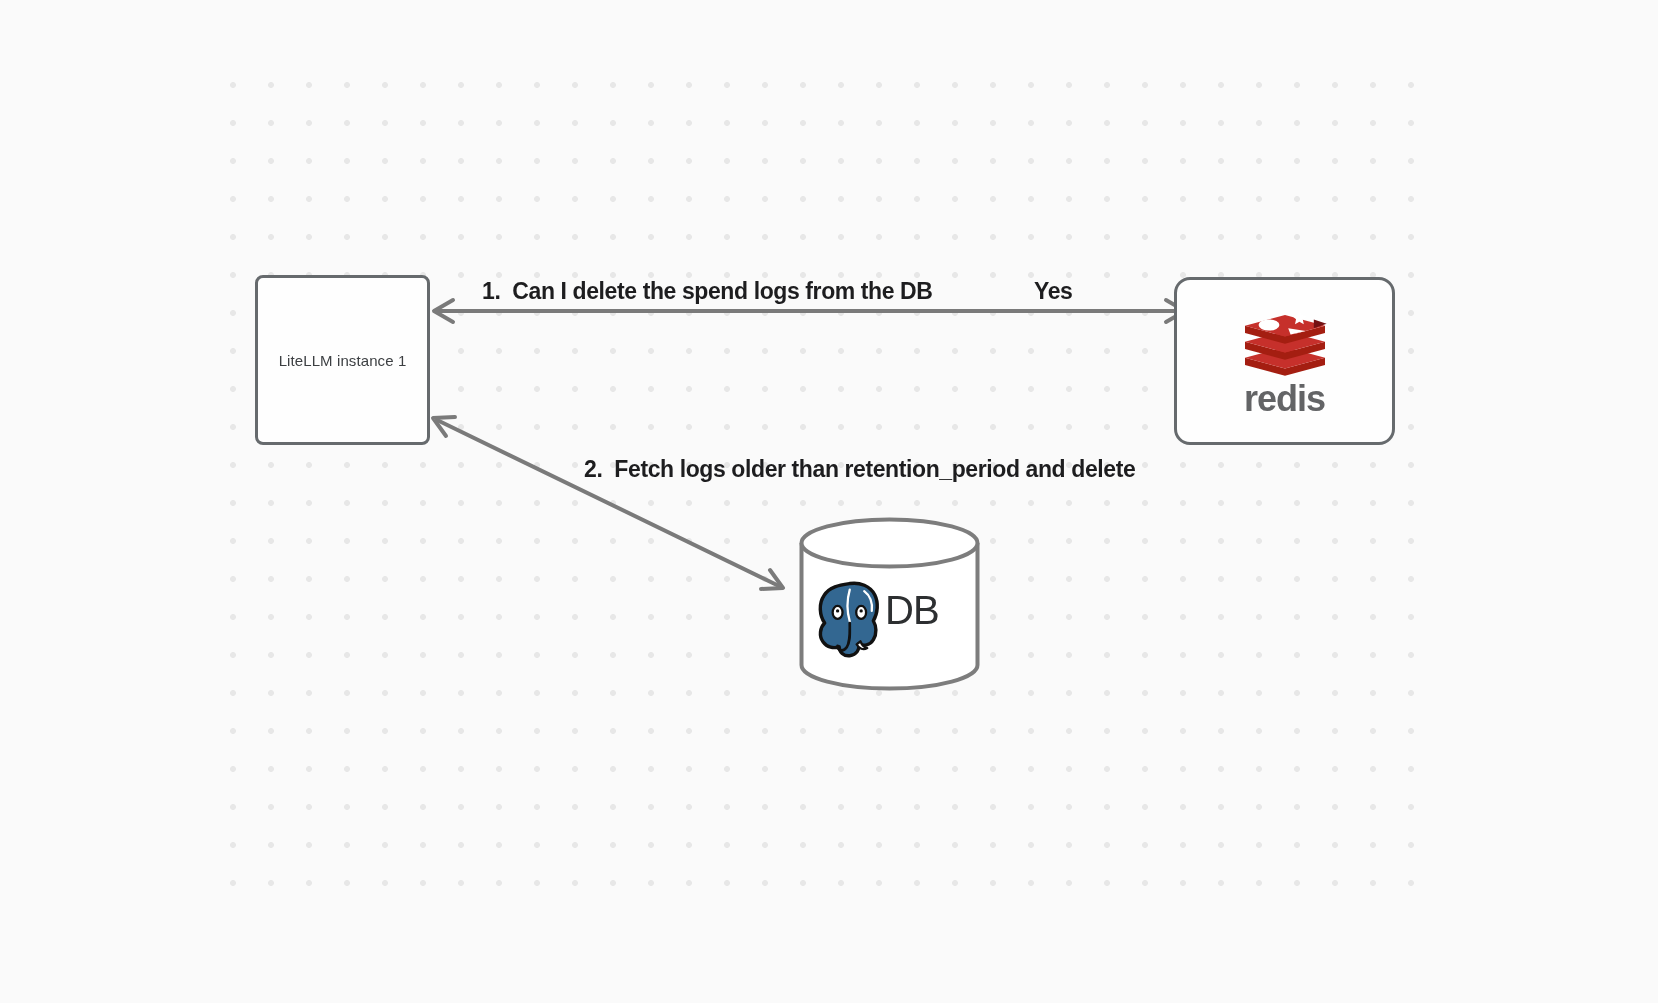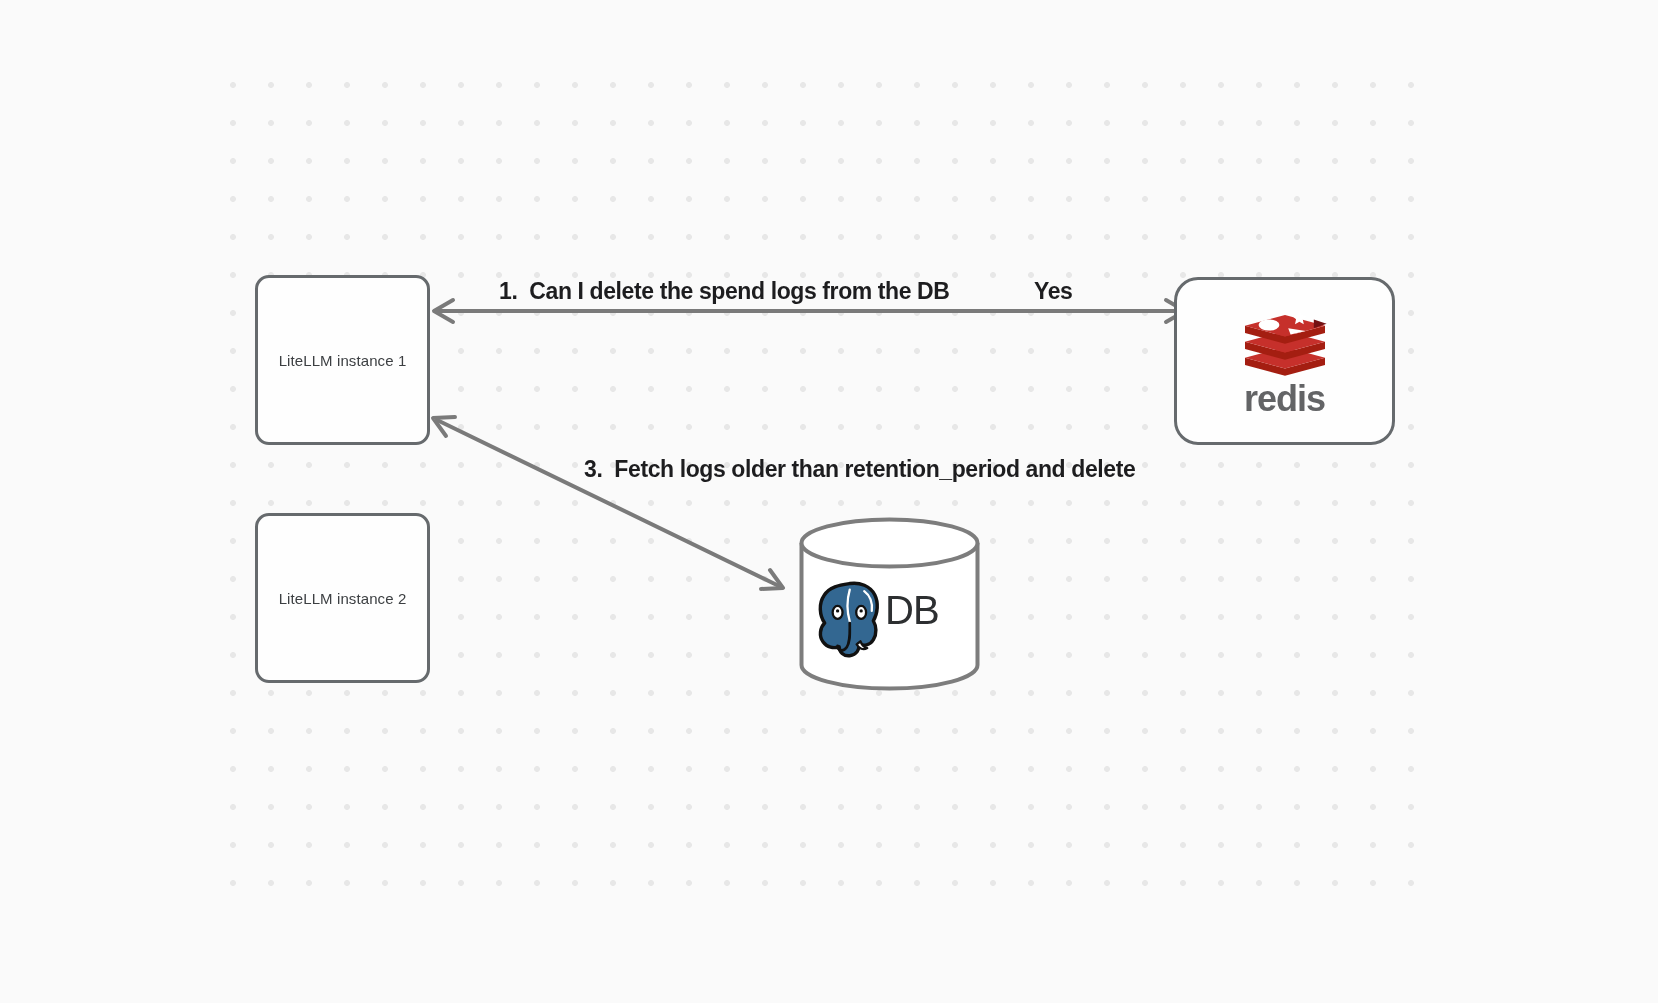--- a/index.html
+++ b/index.html
@@ -10,35 +10,35 @@
   }
   *{margin:0;padding:0;box-sizing:border-box;}
   html,body{width:1658px;height:1003px;overflow:hidden;}
   body{background:var(--background);font-family:"Liberation Sans",sans-serif;position:relative;}
   .stage{position:absolute;inset:0;}
   .dots{position:absolute;left:214px;top:66px;width:1216px;height:836px;
     background-image:radial-gradient(circle,var(--dot) 2.6px,transparent 3.3px);
     background-size:38px 38px;}
   svg.connectors{position:absolute;left:0;top:0;width:1658px;height:1003px;}
   .node{position:absolute;background:var(--node_fill);border:3px solid var(--node_border);
-    border-radius:14px;display:flex;align-items:center;justify-content:center;}
+    border-radius:8px;display:flex;align-items:center;justify-content:center;}
   .instance{left:255px;width:175px;height:170px;}
   .instance .lbl{font-size:15px;color:var(--box_text);white-space:nowrap;letter-spacing:.1px;}
   #inst1{top:275px;} #inst2{top:513px;} #inst3{top:757px;}
-  .redis-node{left:1174px;top:277px;width:221px;height:168px;border-radius:24px;
+  .redis-node{left:1174px;top:277px;width:221px;height:168px;border-radius:16px;
     border-width:3.5px;flex-direction:column;}
   .redis-word{font-size:36px;font-weight:700;color:var(--redis_wordmark);
     letter-spacing:-1px;margin-top:-4px;line-height:1;}
   .cyl{position:absolute;left:798px;top:516px;width:183px;height:176px;}
   .elephant{position:absolute;left:811px;top:580px;width:76px;height:80px;}
   .db-label{position:absolute;left:885px;top:588px;font-size:40px;font-weight:400;
     color:var(--db_text);letter-spacing:-1px;text-align:right;}
   .flow-label{position:absolute;font-weight:700;font-size:23px;letter-spacing:-.4px;
     color:var(--label_text);white-space:pre;}
-  #flow1{left:499px;top:278px;}
+  #flow1{left:482px;top:278px;}
   #yes1{left:1034px;top:278px;text-align:center;}
   #flow2{left:584px;top:456px;}
 </style>
 </head>
 <body>
 
 <div class="stage">
 
   <div class="dots"></div>
 
@@ -50,27 +50,24 @@
     </g>
     <g stroke-width="4" stroke-linecap="round" stroke-linejoin="round">
       <line x1="437" y1="420" x2="779" y2="586" stroke="#7a7a7a"></line>
       <polyline points="446,436 433,418 455,417" stroke="#7a7a7a"></polyline>
       <polyline points="770,570 783,588 761,589" stroke="#7a7a7a"></polyline>
     </g>
   </svg>
 
   <div class="flow-label" id="flow1">1.  Can I delete the spend logs from the DB</div>
   <div class="flow-label" id="yes1">Yes</div>
-  <div class="flow-label" id="flow2">3.  Fetch logs older than retention_period and delete</div>
+  <div class="flow-label" id="flow2">2.  Fetch logs older than retention_period and delete</div>
 
   <div class="node instance" id="inst1">
     <span class="lbl">LiteLLM instance 1</span>
-  </div>
-  <div class="node instance" id="inst2">
-    <span class="lbl">LiteLLM instance 2</span>
   </div>
 
   <div class="node redis-node">
     <svg width="96" height="80" viewBox="0 0 120 92">
 
       <path d="M10,62 L60,75.5 L110,62 L110,71 L60,84.5 L10,71 Z" fill="#A41E11"></path>
       <path d="M60,48.5 L110,62 L60,75.5 L10,62 Z" fill="#C6302B"></path>
 
       <path d="M10,42 L60,55.5 L110,42 L110,51 L60,64.5 L10,51 Z" fill="#A41E11"></path>
       <path d="M60,28.5 L110,42 L60,55.5 L10,42 Z" fill="#C6302B"></path>

